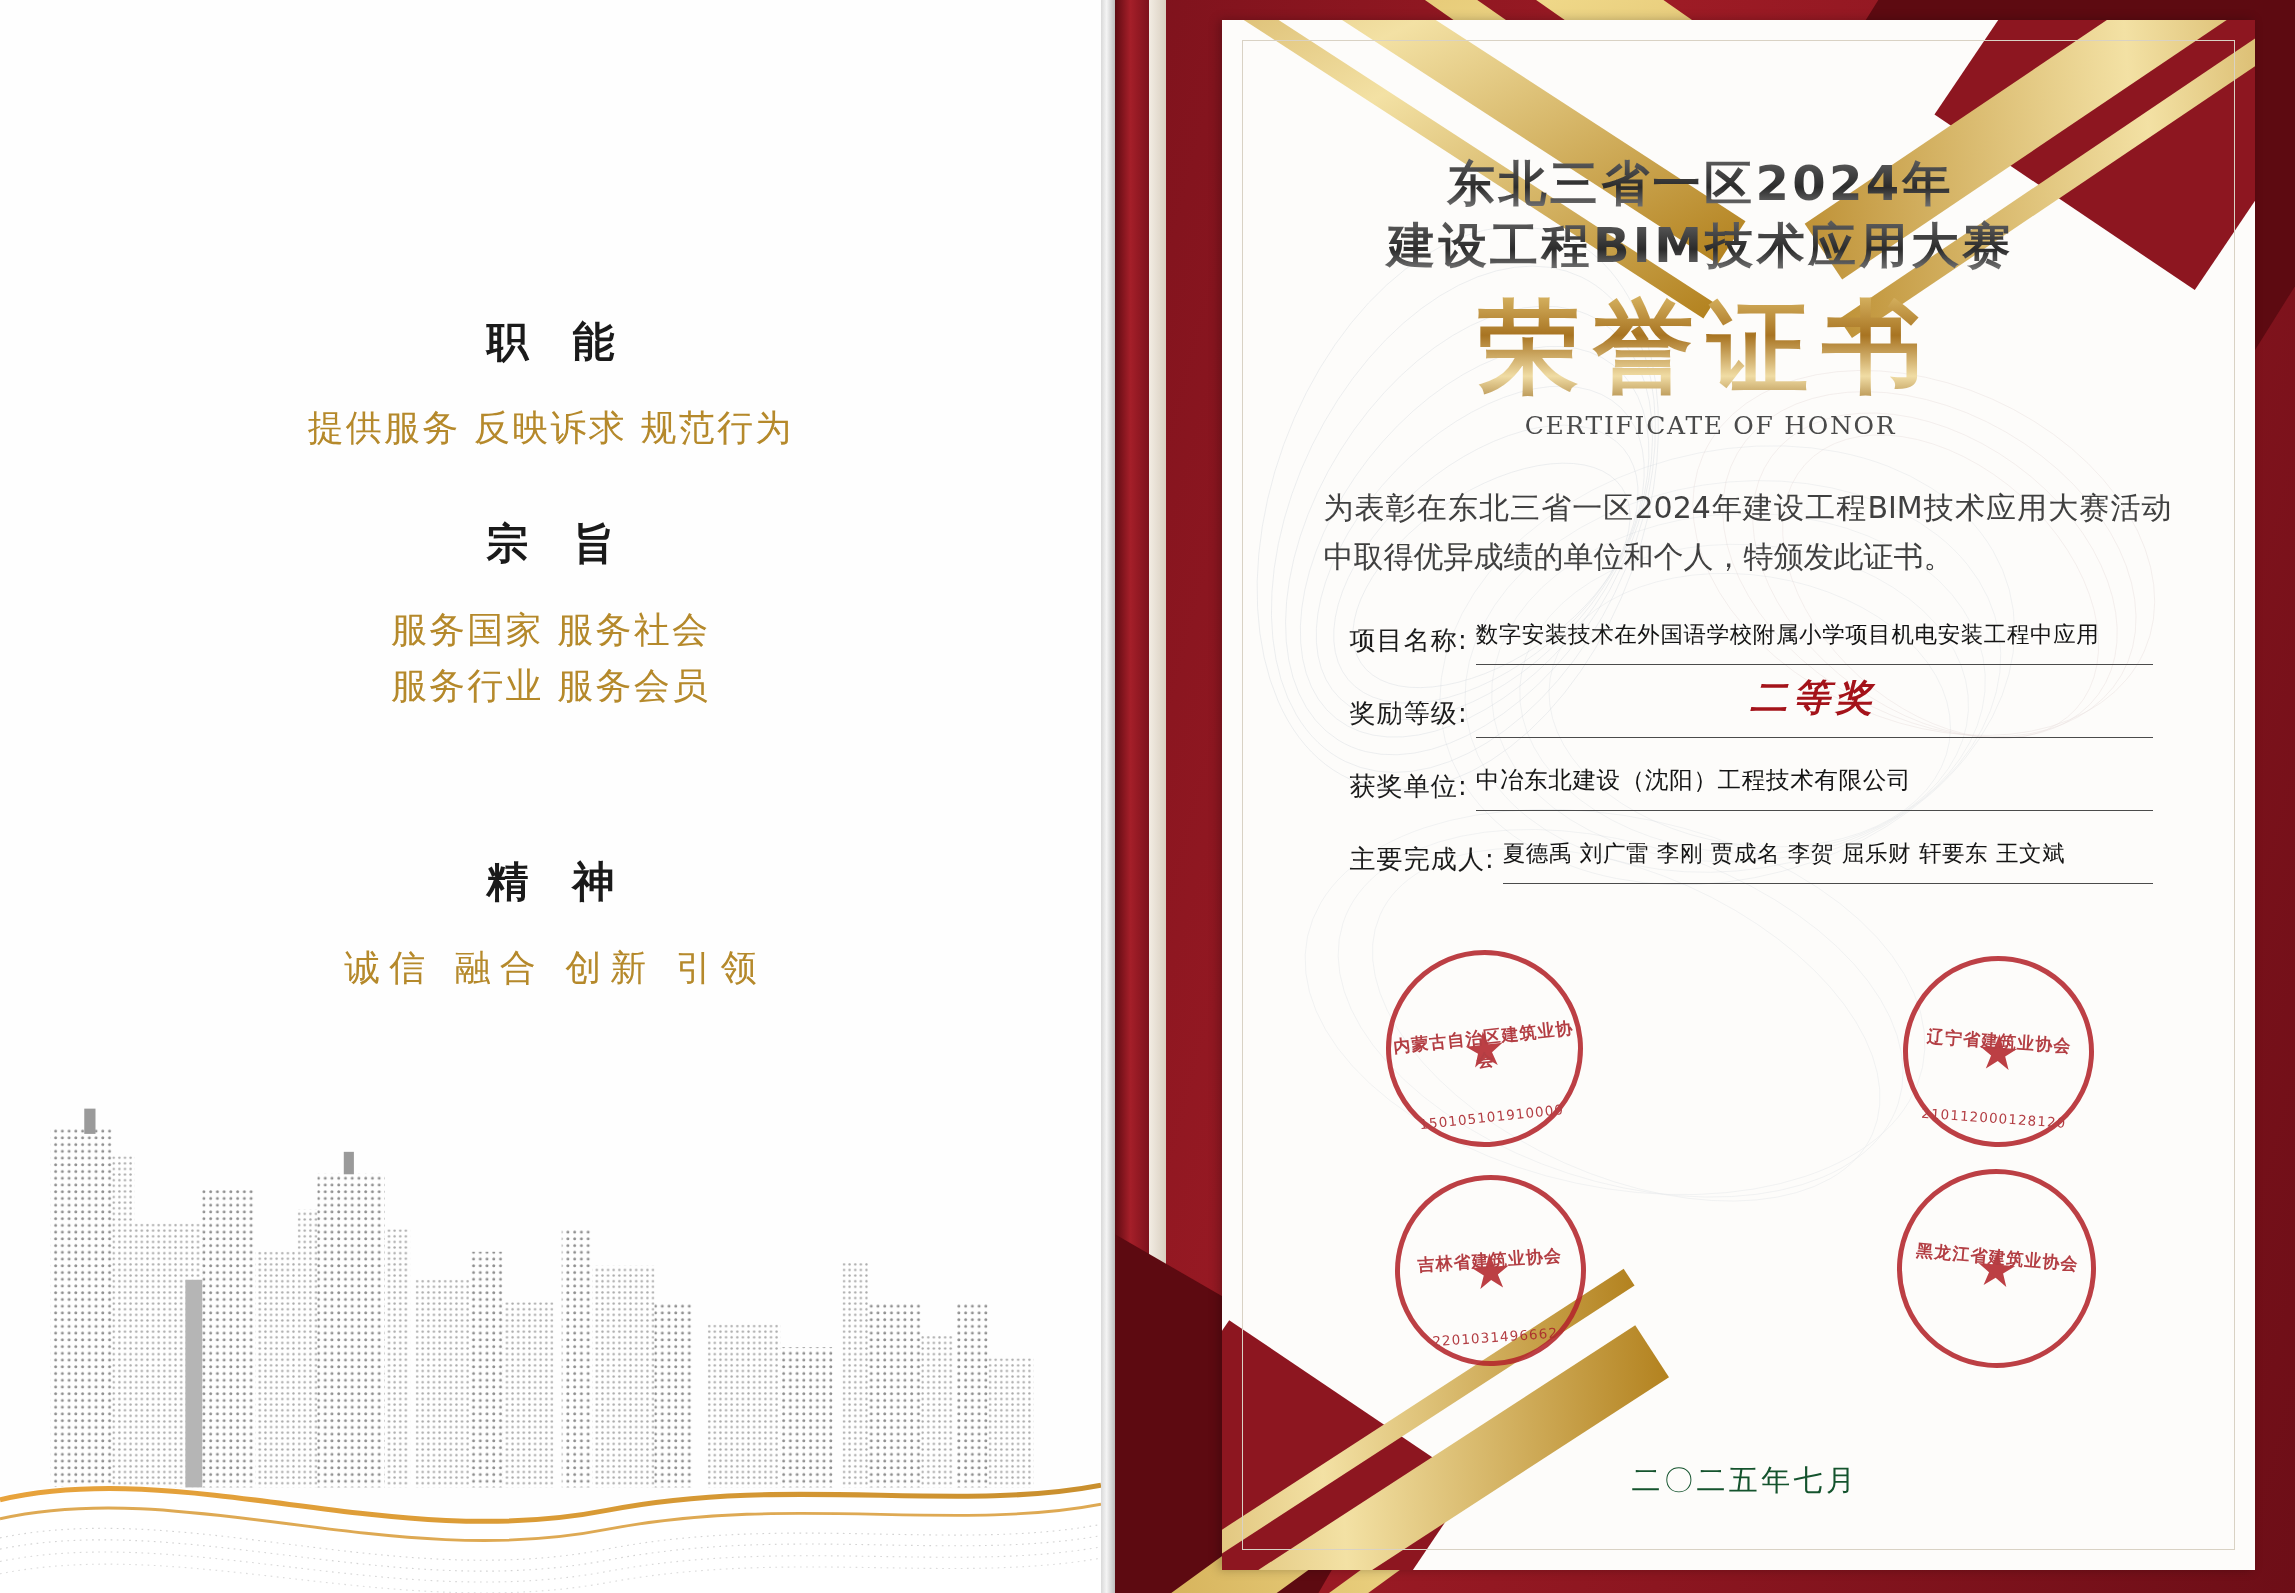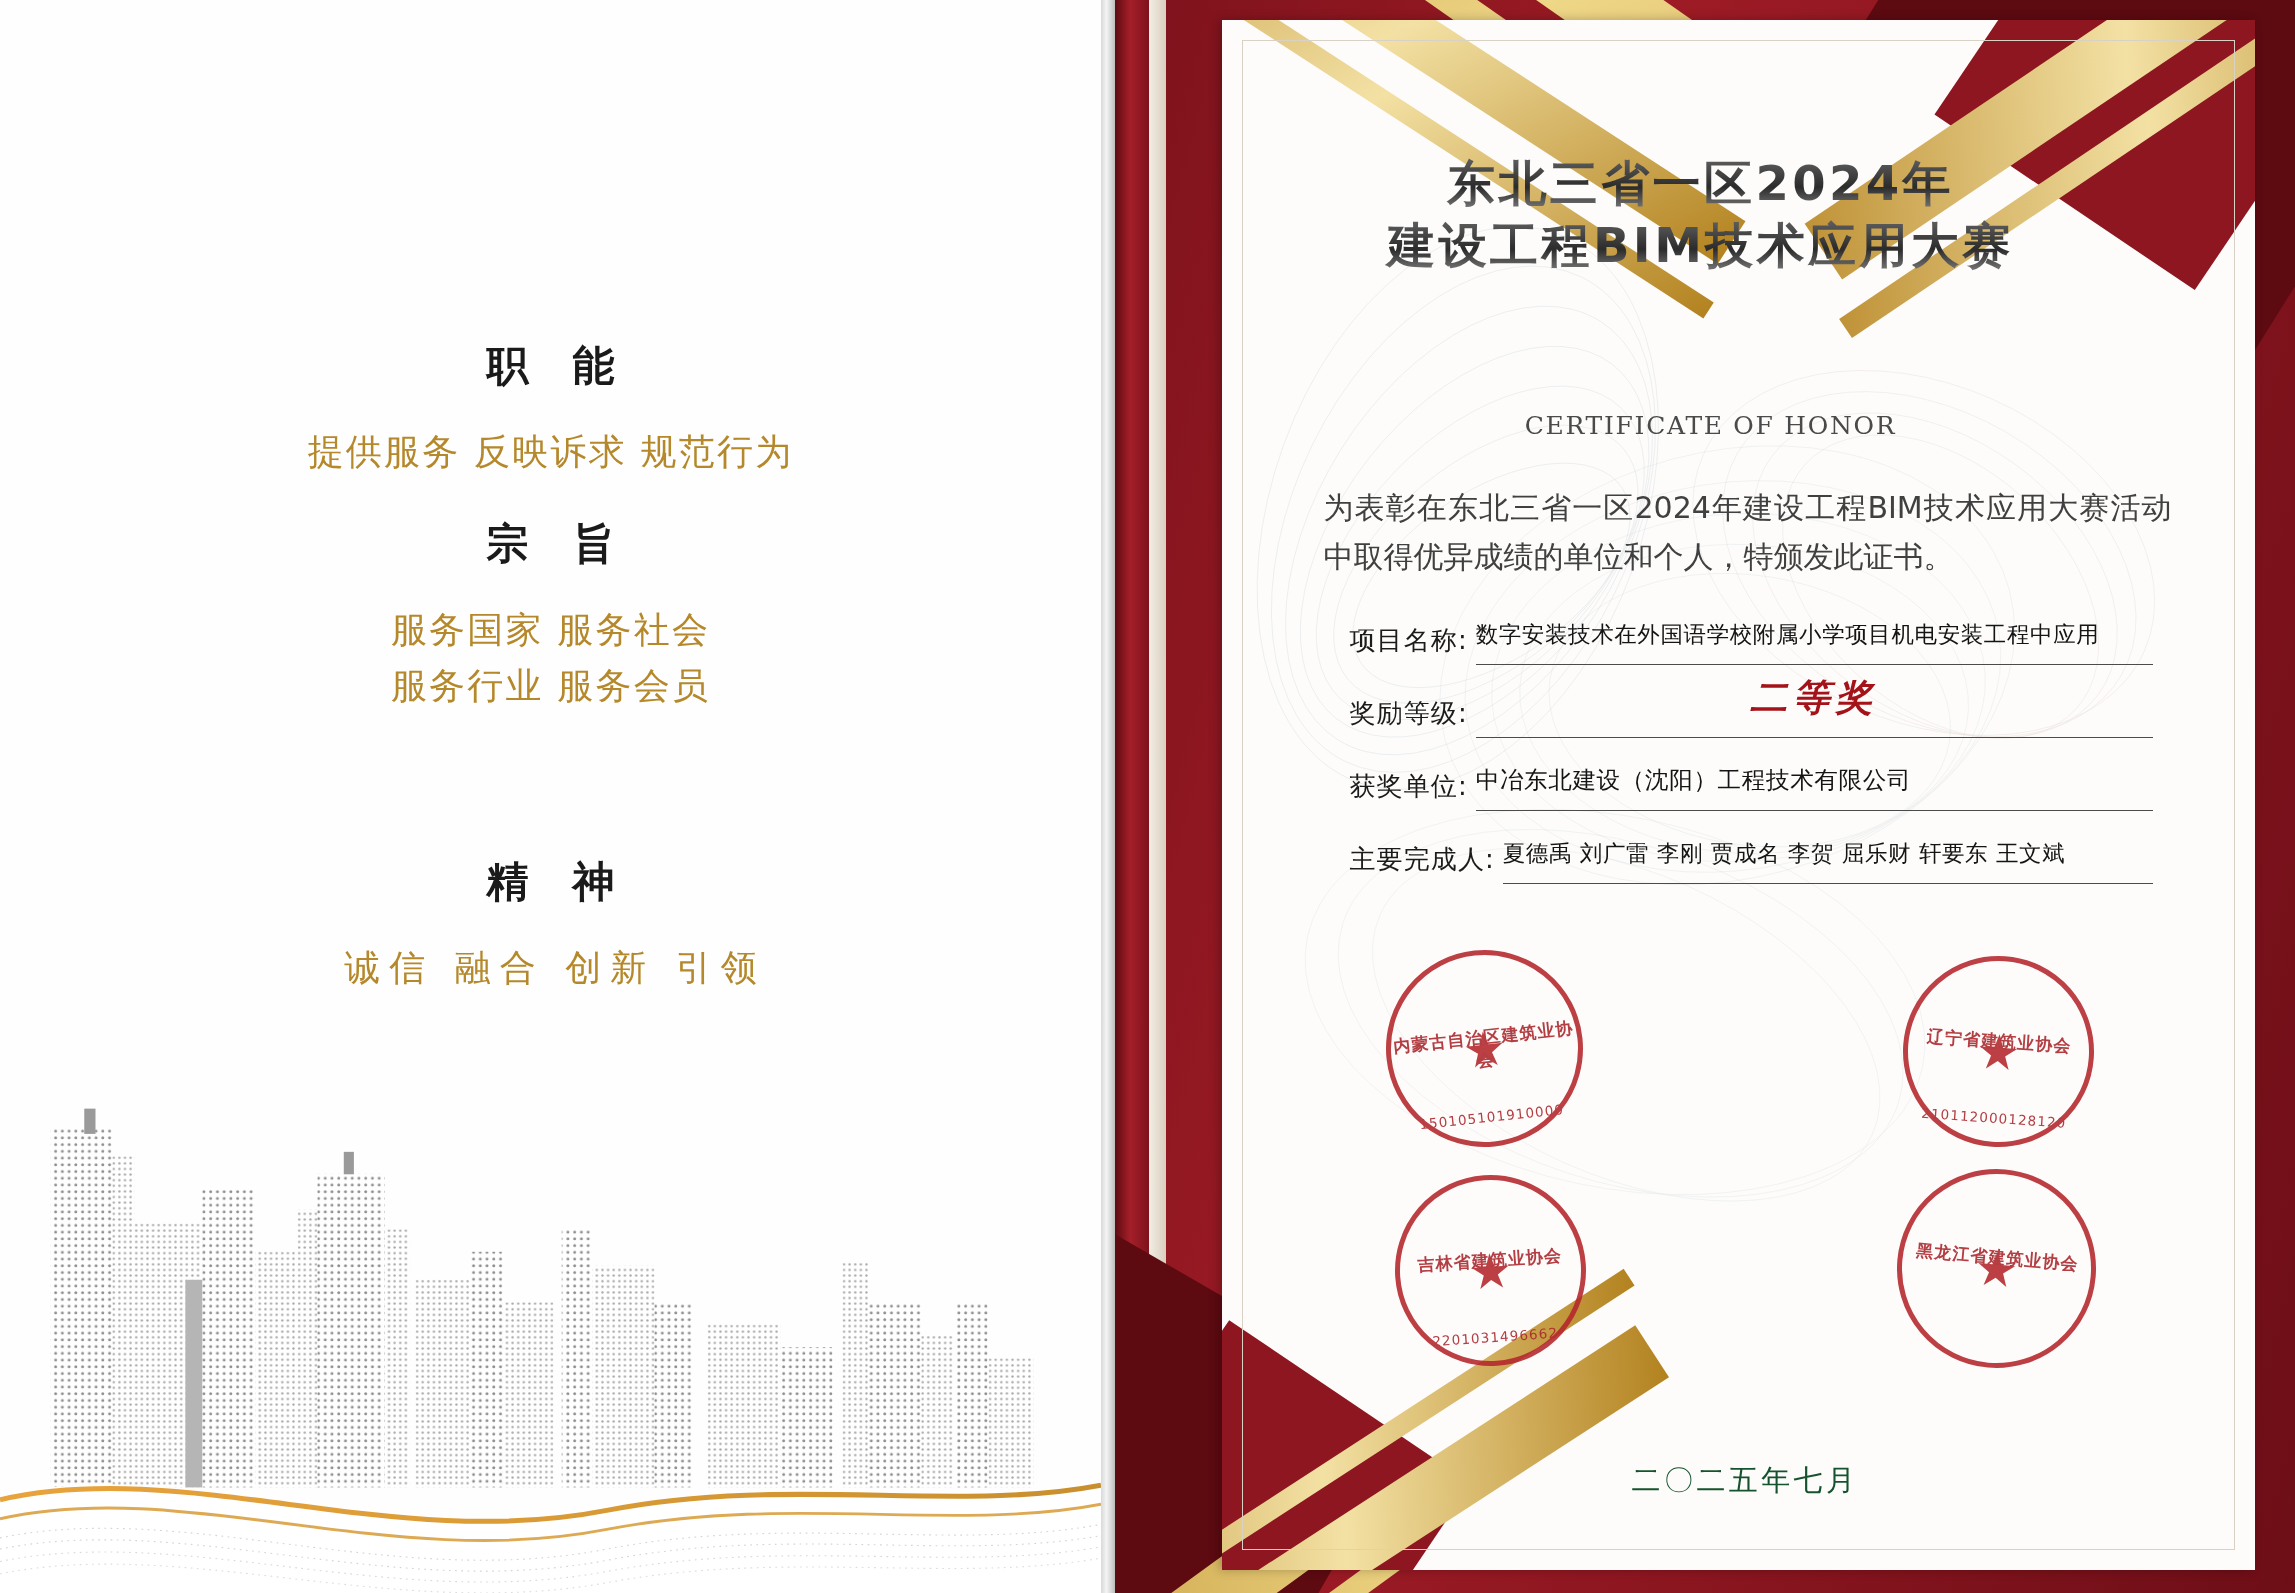--- a/index.html
+++ b/index.html
@@ -56,21 +56,21 @@
     font-size: 36px;
     letter-spacing: 2.2px;
     line-height: 1.55;
     font-weight: 500;
   }
   .block-line.spaced {
     letter-spacing: 9px;
     text-indent: 9px;
   }
 
-  #blk-function { top: 314px; margin-top: 24px; }
+  #blk-function { top: 314px; }
   #blk-purpose  { top: 516px; }
   #blk-spirit   { top: 854px; }
 
   
   .skyline {
     position: absolute;
     left: 0;
     bottom: 0;
     width: 1101px;
     height: 606px;
@@ -493,20 +493,21 @@
         </g>
       </svg>
 
       <div class="sheet-inner-line"></div>
 
       <div class="cert-content">
 
         <div class="cert-title-1">东北三省一区2024年</div>
         <div class="cert-title-2">建设工程BIM技术应用大赛</div>
 
+        <div class="cert-main-title">荣誉证书</div>
         <div class="cert-sub-en">CERTIFICATE OF HONOR</div>
 
         <div class="cert-body">为表彰在东北三省一区2024年建设工程BIM技术应用大赛活动中取得优异成绩的单位和个人，特颁发此证书。</div>
 
         <div class="cert-fields">
 
           <div class="field-row">
             <div class="field-label">项目名称:</div>
             <div class="field-value-wrap">
               <span class="field-value small">数字安装技术在外国语学校附属小学项目机电安装工程中应用</span>

